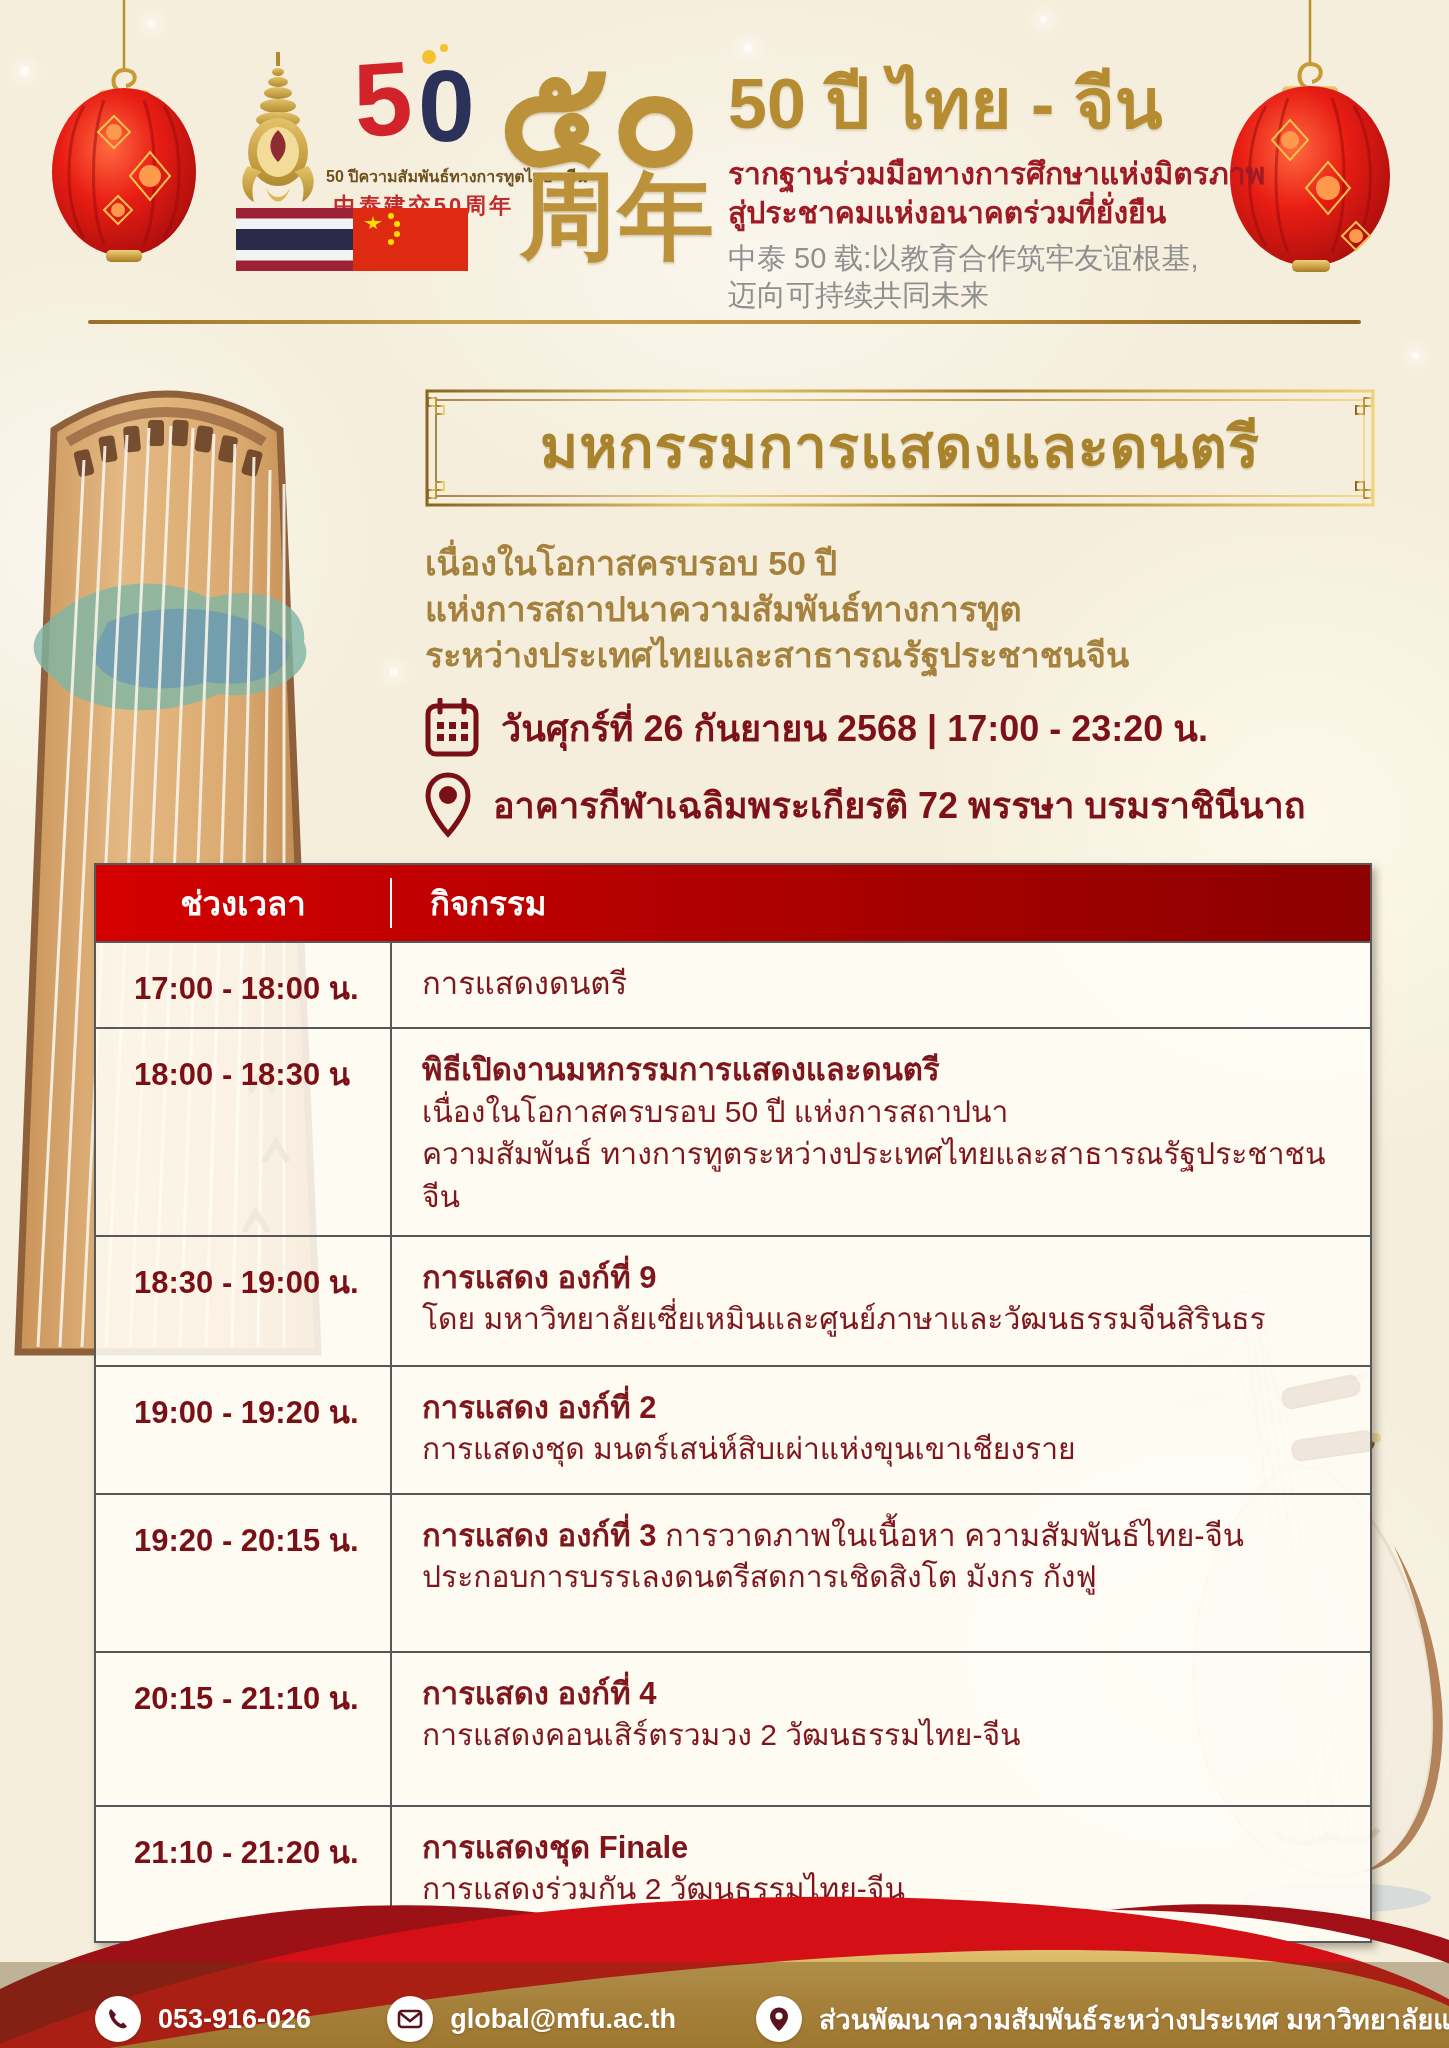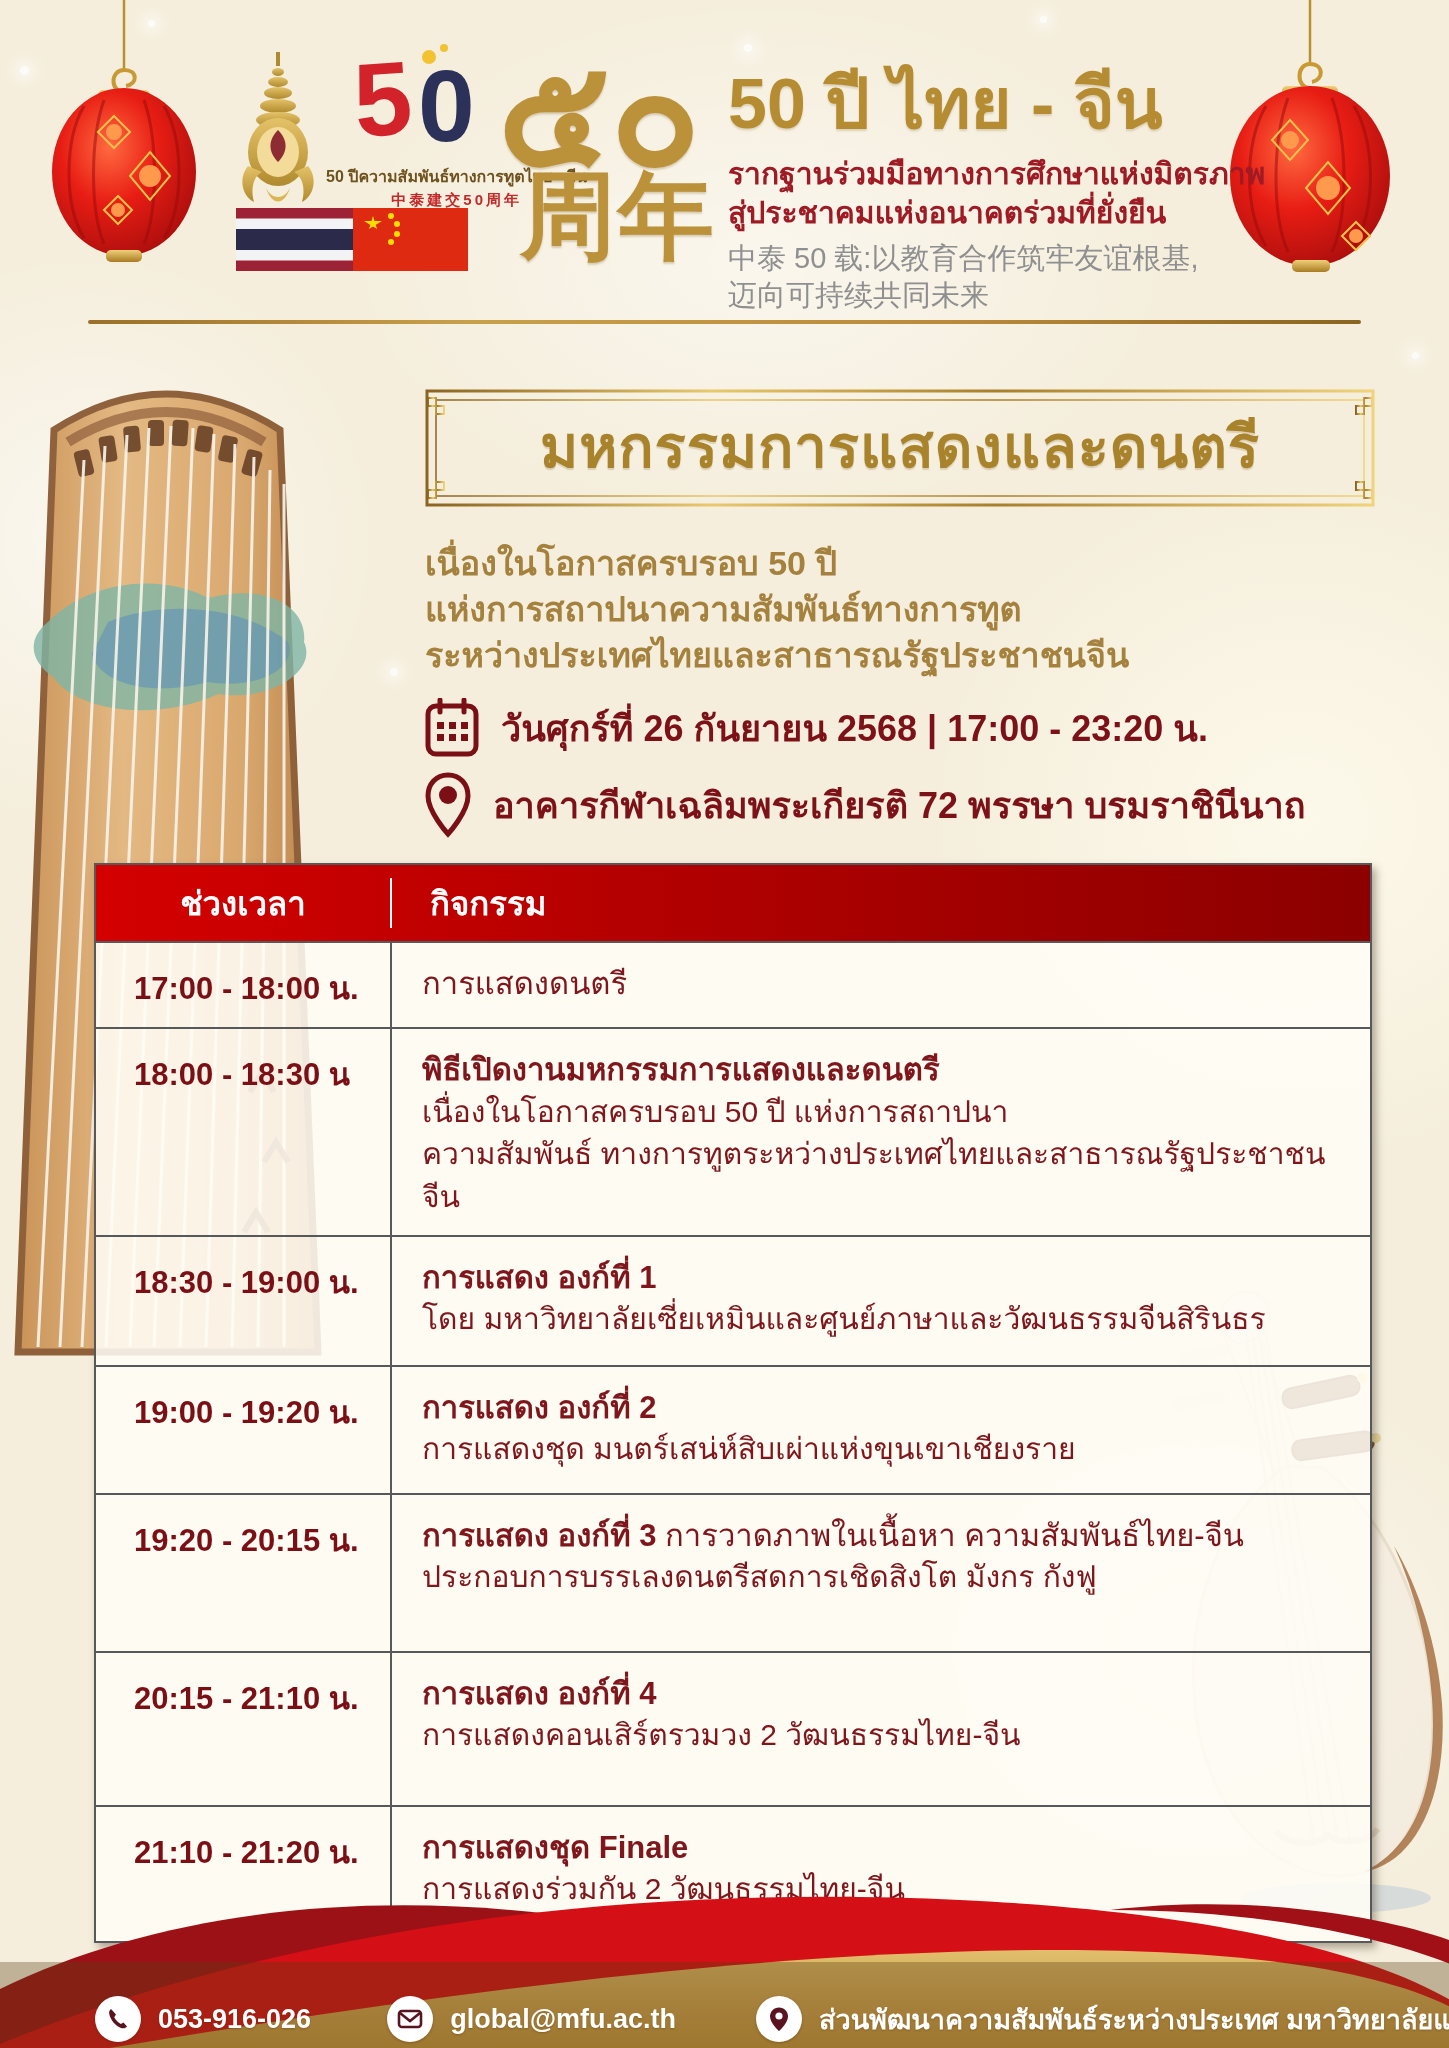--- a/index.html
+++ b/index.html
@@ -20,21 +20,21 @@
   .thai50{left:498px;top:40px;font-size:148px;font-weight:700;color:#bb913a;line-height:1;
           text-shadow:0 2px 2px rgba(120,84,20,.25);}
   .zhounian{left:520px;top:168px;font-size:96px;font-weight:900;color:#bb913a;line-height:1;letter-spacing:2px;
           text-shadow:0 2px 2px rgba(120,84,20,.25);}
   .title-block{left:728px;top:58px;width:660px;}
   .main-title{font-size:70px;font-weight:700;color:#b68c33;line-height:1.32;white-space:nowrap;
           text-shadow:0 2px 2px rgba(120,84,20,.2);}
   .sub-red{font-size:30px;font-weight:700;color:#9e1b25;line-height:1.22;margin-top:6px;}
   .sub-cn{font-size:29px;color:#8f8f8f;line-height:1.3;margin-top:8px;}
   .logo-caption1{font-size:16px;font-weight:700;color:#6e511d;text-align:center;white-space:nowrap;}
-  .logo-caption2{font-size:15px;font-weight:700;color:#c32a2a;text-align:right;letter-spacing:3px;margin-top:2px;}
+  .logo-caption2{font-size:22px;font-weight:700;color:#c32a2a;text-align:center;letter-spacing:3px;margin-top:2px;}
   .gold-divider{left:88px;top:320px;width:1273px;height:4px;border-radius:2px;
     background:linear-gradient(90deg,#9a702a,#c9a04a 30%,#b8893a 70%,#8a6420);}
 
   
   .event-box{left:424px;top:388px;width:952px;height:120px;}
   .event-title{position:absolute;left:0;right:0;top:50%;transform:translateY(-52%);
     text-align:center;font-size:58px;font-weight:700;color:#a9822c;letter-spacing:1px;
     text-shadow:0 2px 1px rgba(120,84,20,.2);white-space:nowrap;}
 
   
@@ -345,21 +345,21 @@
         <div class="s-details">
               <div class="detail-line">เนื่องในโอกาสครบรอบ 50 ปี แห่งการสถาปนา</div>
               <div class="detail-line">ความสัมพันธ์ ทางการทูตระหว่างประเทศไทยและสาธารณรัฐประชาชนจีน</div>
             </div>
       </div>
     </div>
 
     <div class="s-row">
       <div class="s-time">18:30 - 19:00 น.</div>
       <div class="s-act">
-        <div class="s-title">การแสดง องก์ที่ 1</div>
+        <div class="s-title">การแสดง องก์ที่ 9</div>
         <div class="s-details">
               <div class="detail-line">โดย มหาวิทยาลัยเซี่ยเหมินและศูนย์ภาษาและวัฒนธรรมจีนสิรินธร</div>
             </div>
       </div>
     </div>
 
     <div class="s-row">
       <div class="s-time">19:00 - 19:20 น.</div>
       <div class="s-act">
         <div class="s-title">การแสดง องก์ที่ 2</div>

